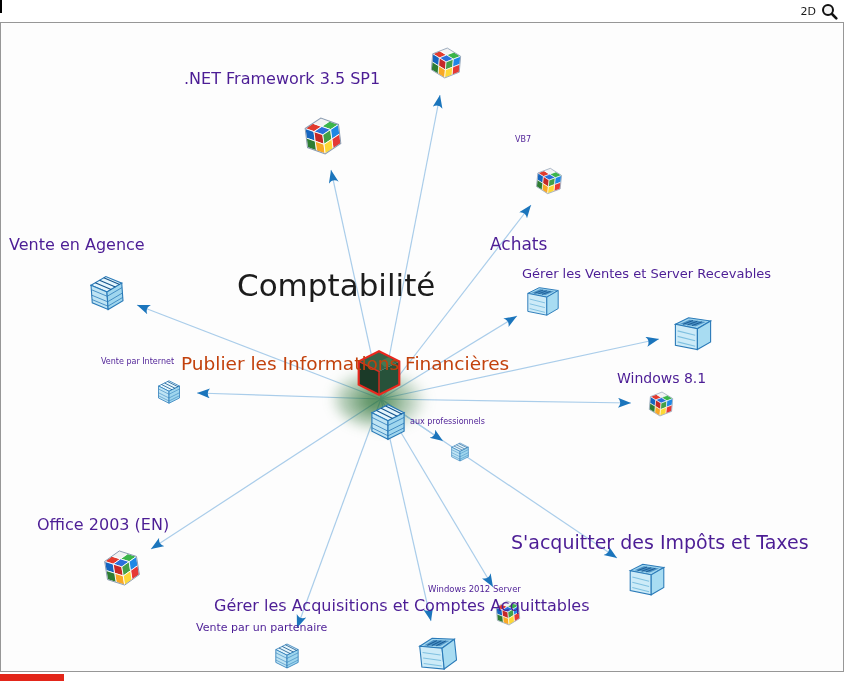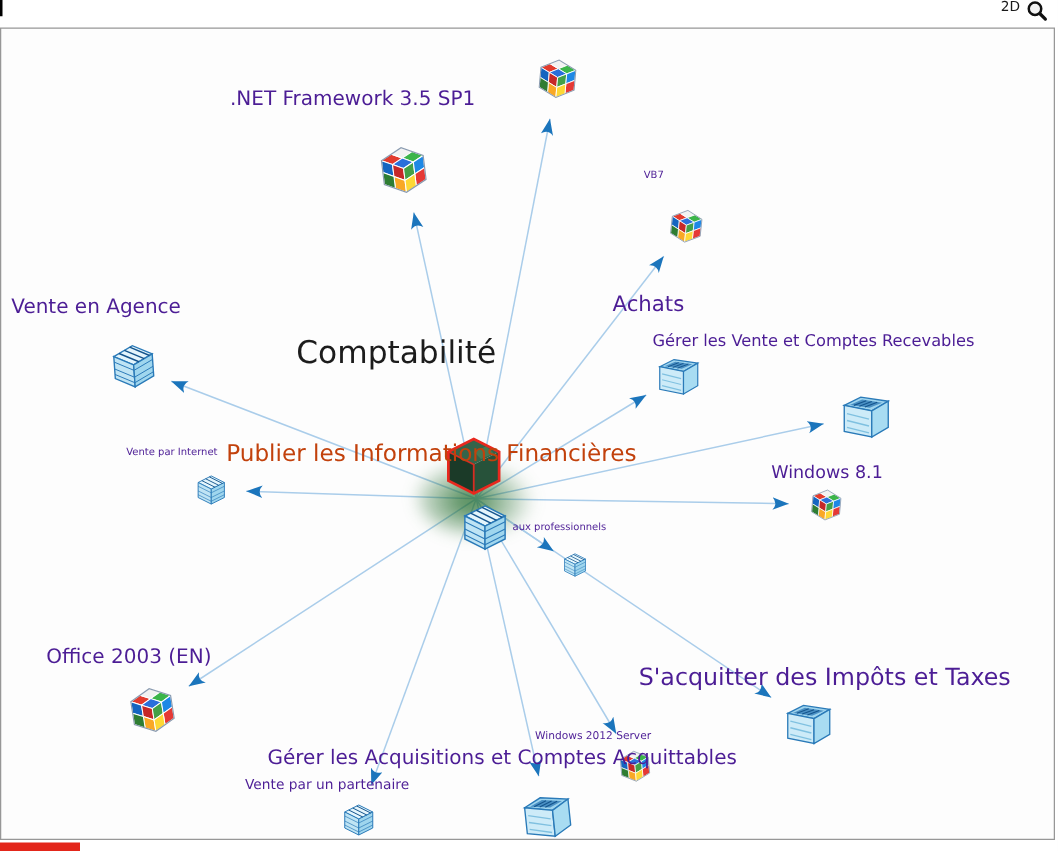--- a/index.html
+++ b/index.html
@@ -3,21 +3,21 @@
 <meta charset="utf-8">
 <style>
   html,body{margin:0;padding:0;}
   body{
     width:846px;height:681px;position:relative;overflow:hidden;
     font-family:"DejaVu Sans","Liberation Sans",sans-serif;
     background:#ffffff;color:#141414;
   }
   #topbar{
     position:absolute;left:0;top:0;width:846px;height:22px;background:#ffffff;
-    display:flex;justify-content:flex-end;gap:5px;
+    display:flex;align-items:center;justify-content:flex-end;gap:5px;
     padding-right:8px;box-sizing:border-box;
   }
   #mode2d{font-size:11px;color:#1a1a1a;cursor:pointer;line-height:1;}
   #zoomicon{cursor:pointer;display:block;}
   #tick{position:absolute;left:0;top:0;width:2px;height:13px;background:#000;}
   #canvas{
     position:absolute;left:0;top:22px;width:844px;height:650px;
     background:#fdfdfd;border:1px solid #979797;box-sizing:border-box;overflow:hidden;
   }
   #redstrip{position:absolute;left:0;top:674px;width:64px;height:7px;background:#e3261a;}
@@ -26,21 +26,21 @@
   .node-label{position:absolute;white-space:nowrap;color:#4c1d95;cursor:default;}
   .green-blur{
     position:absolute;left:332px;top:344px;width:96px;height:62px;border-radius:50%;
     background:radial-gradient(ellipse at 45% 55%, rgba(30,105,40,0.85), rgba(30,105,40,0) 70%);
     filter:blur(6px);
   }
   .t-lg{font-size:16px;}
   .t-md{font-size:13px;}
   .t-sm{font-size:11px;}
   .t-xs{font-size:8px;}
-  #center-title{font-size:25px;color:#1c1c1c;}
+  #center-title{font-size:31px;color:#1c1c1c;}
   #center-subtitle{font-size:18.5px;color:#c2410c;}
 </style>
 </head>
 <body>
 
 <svg width="0" height="0" style="position:absolute" aria-hidden="true">
   <defs>
     <symbol id="tech-cube" viewBox="0 0 40 40">
 
       <g stroke="#ffffff" stroke-width="0.7">
@@ -192,21 +192,21 @@
   <svg class="node-icon" style="left:447px;top:417px;width:24px;height:24px">
       <use href="#process-cube"></use>
     </svg>
 
   <div class="node-label" id="center-title" style="left:236px;top:244px">Comptabilité</div>
   <div class="node-label" id="center-subtitle" style="left:180px;top:330px">Publier les Informations Financières</div>
 
   <div class="node-label t-lg" style="left:183px;top:46px">.NET Framework 3.5 SP1</div>
   <div class="node-label t-xs" style="left:514px;top:112px">VB7</div>
   <div class="node-label" style="left:489px;top:211px;font-size:17px">Achats</div>
-  <div class="node-label t-md" style="left:521px;top:243px">Gérer les Vente et Comptes Recevables</div>
+  <div class="node-label t-md" style="left:521px;top:243px">Gérer les Ventes et Server Recevables</div>
   <div class="node-label" style="left:616px;top:347px;font-size:14px">Windows 8.1</div>
   <div class="node-label t-lg" style="left:8px;top:212px">Vente en Agence</div>
   <div class="node-label t-xs" style="left:100px;top:334px">Vente par Internet</div>
   <div class="node-label t-lg" style="left:36px;top:492px">Office 2003 (EN)</div>
   <div class="node-label t-sm" style="left:195px;top:598px">Vente par un partenaire</div>
   <div class="node-label t-lg" style="left:213px;top:573px">Gérer les Acquisitions et Comptes Acquittables</div>
   <div class="node-label" style="left:427px;top:561px;font-size:8.5px">Windows 2012 Server</div>
   <div class="node-label" style="left:510px;top:508px;font-size:19px">S'acquitter des Impôts et Taxes</div>
   <div class="node-label t-xs" style="left:409px;top:394px">aux professionnels</div>
 

